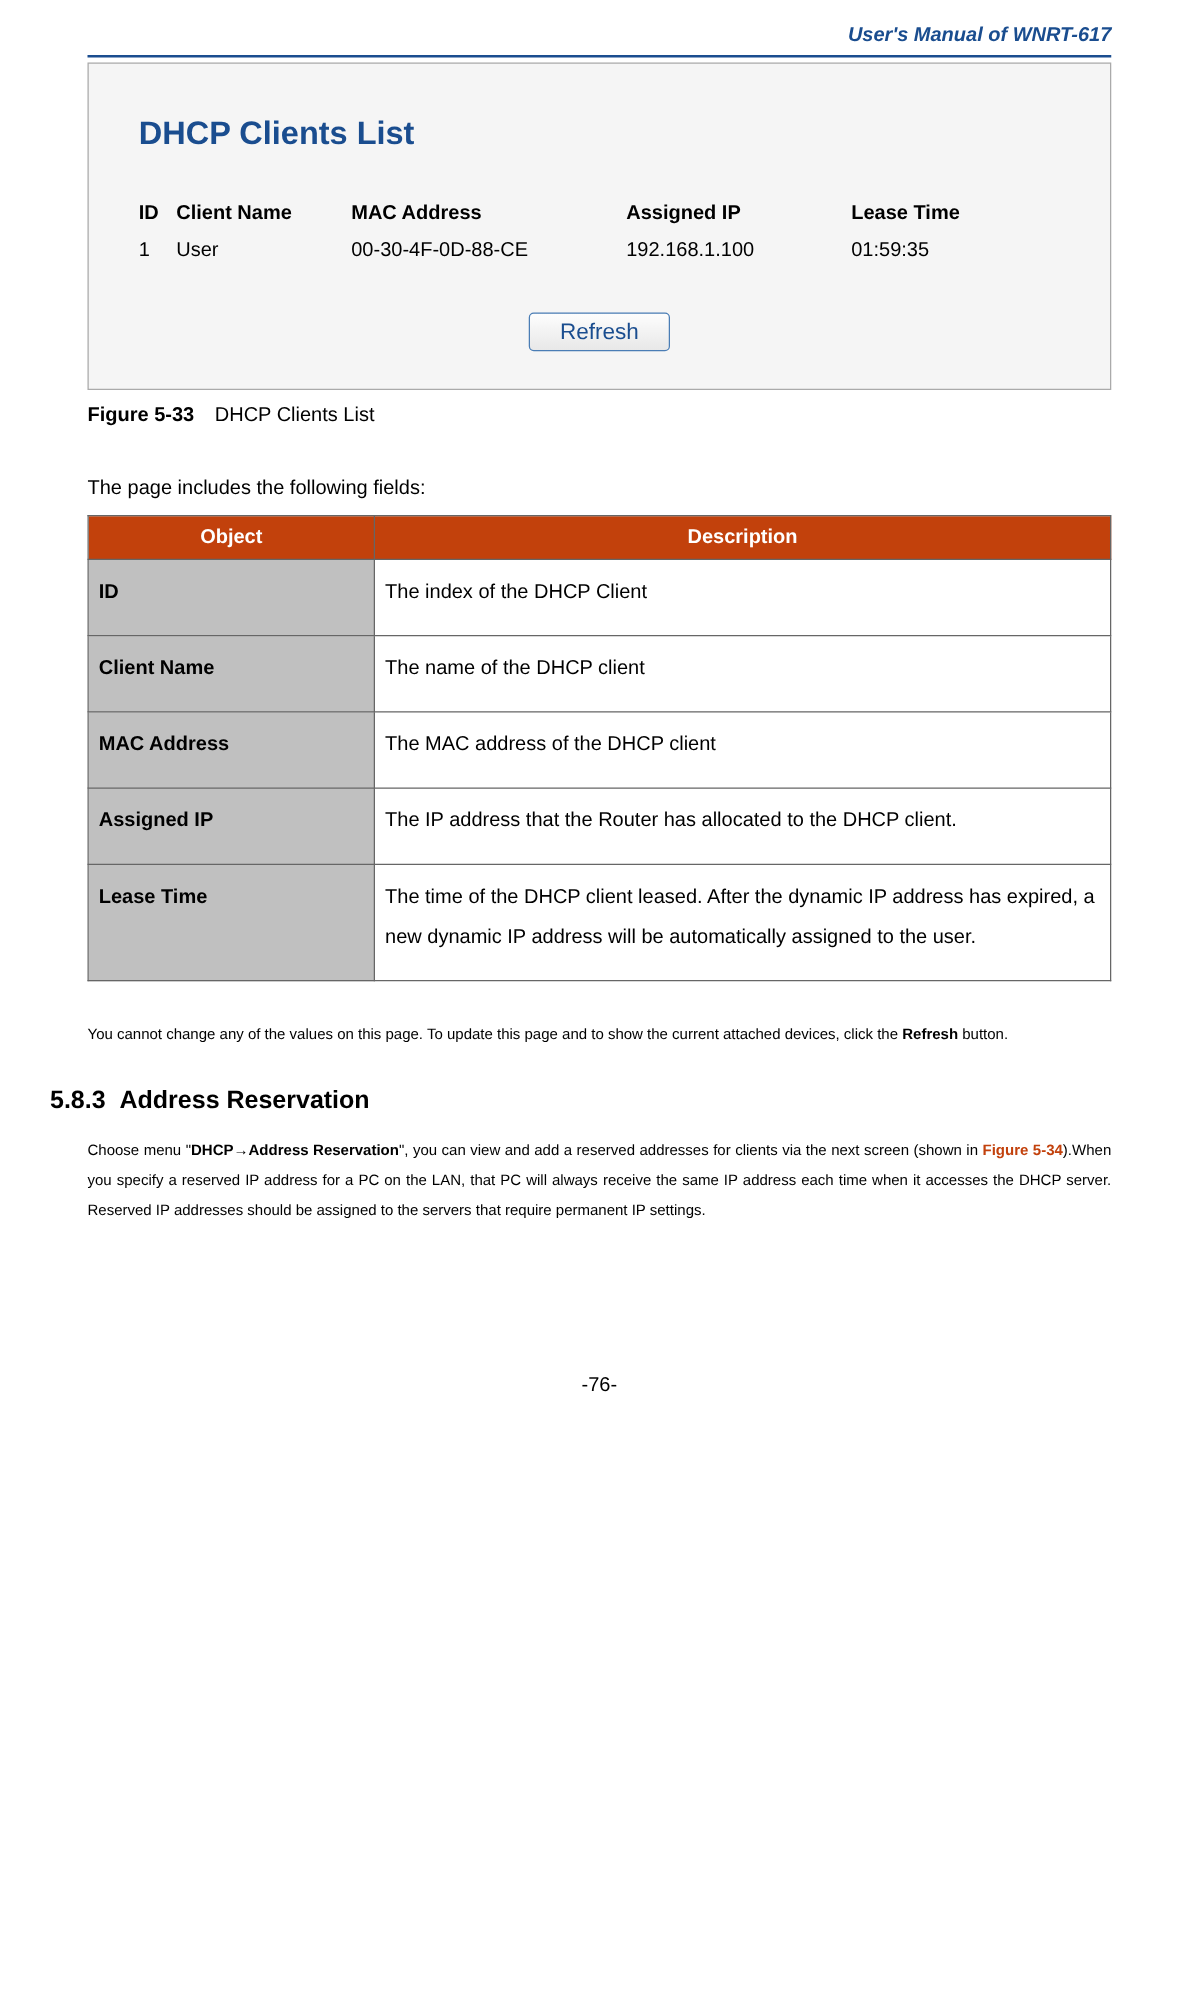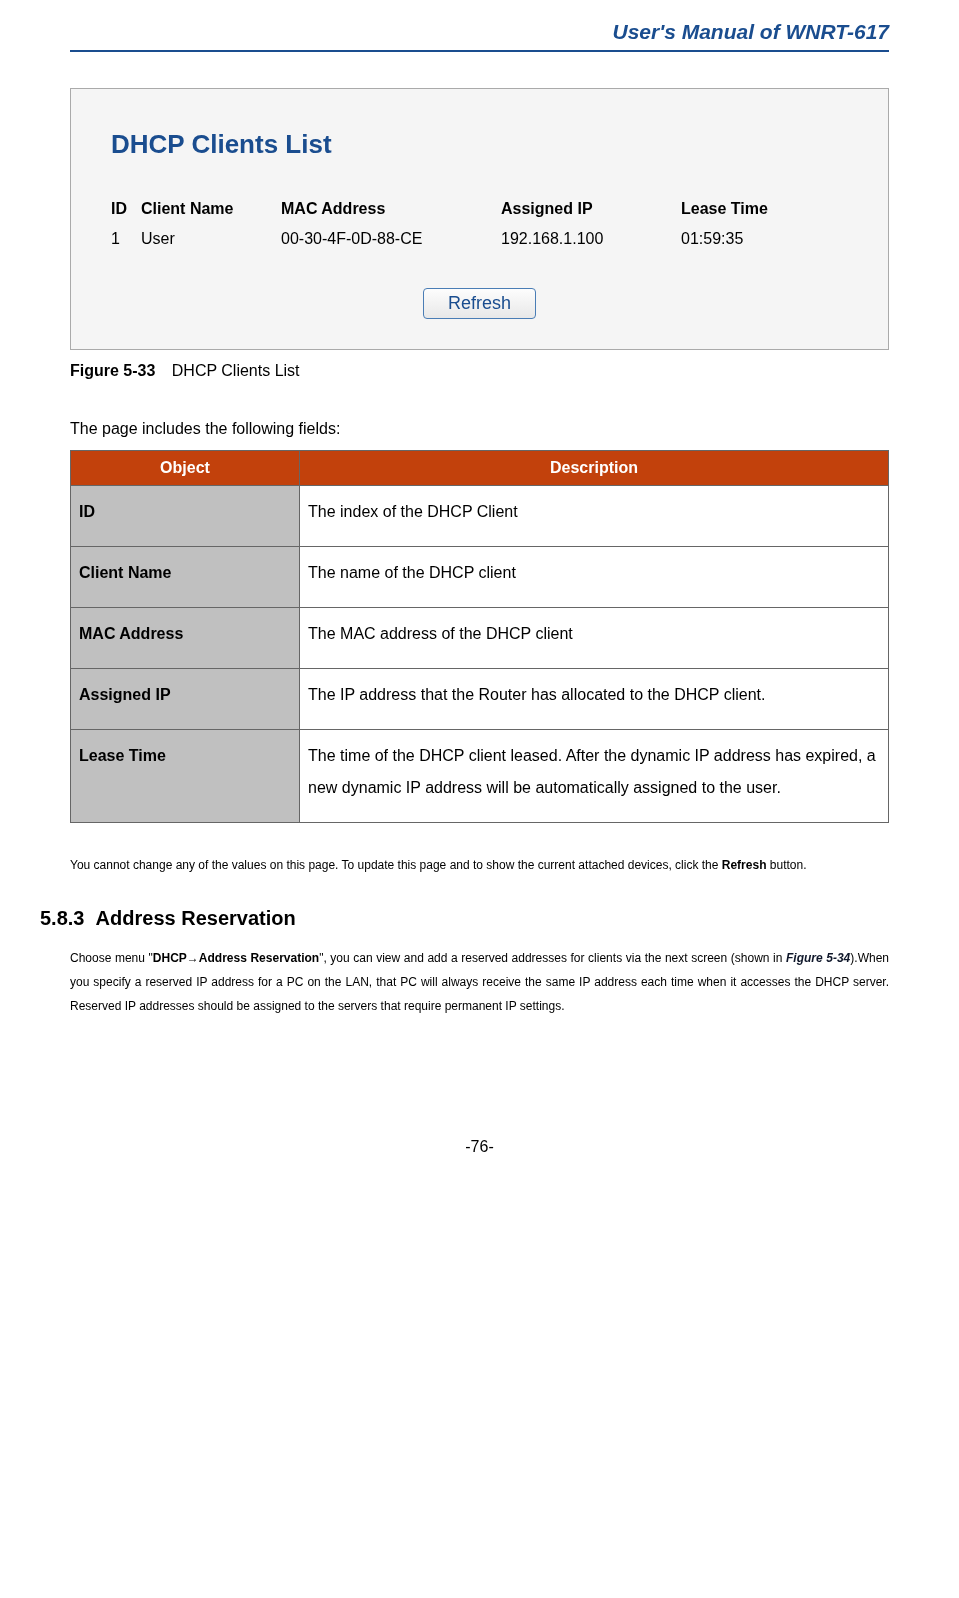--- a/index.html
+++ b/index.html
@@ -9,24 +9,24 @@
       width: 959px;
       margin: 0 auto;
       padding: 20px 70px 40px 70px;
       color: #000;
     }
     .header {
       text-align: right;
       color: #1a4d8f;
       font-weight: bold;
       font-style: italic;
-      font-size: 21px;
+      font-size: 16px;
       padding-bottom: 6px;
       border-bottom: 2px solid #1a4d8f;
-      margin-bottom: 36px;
+      margin-bottom: 4px;
     }
     .screenshot-box {
       border: 1px solid #aaa;
       background: #f5f5f5;
       padding: 40px 30px 30px 30px;
       margin: 0 auto;
       width: 100%;
     }
     .dhcp-title {
       color: #1a4d8f;
@@ -95,21 +95,21 @@
       line-height: 2;
       text-align: justify;
       margin-bottom: 30px;
     }
     .body-para .bold { font-weight: bold; }
     .section-heading {
       font-size: 20px;
       font-weight: bold;
       margin: 20px 0 16px -30px;
     }
-    .body-para .blue-link { color: #0f172a; font-weight: bold; font-style: italic; }
+    .body-para .blue-link { color: #c2410c; font-weight: bold; }
     .page-num {
       text-align: center;
       font-size: 16px;
       margin-top: 120px;
     }
   </style>
 </head>
 <body>
 
 <div class="header">

